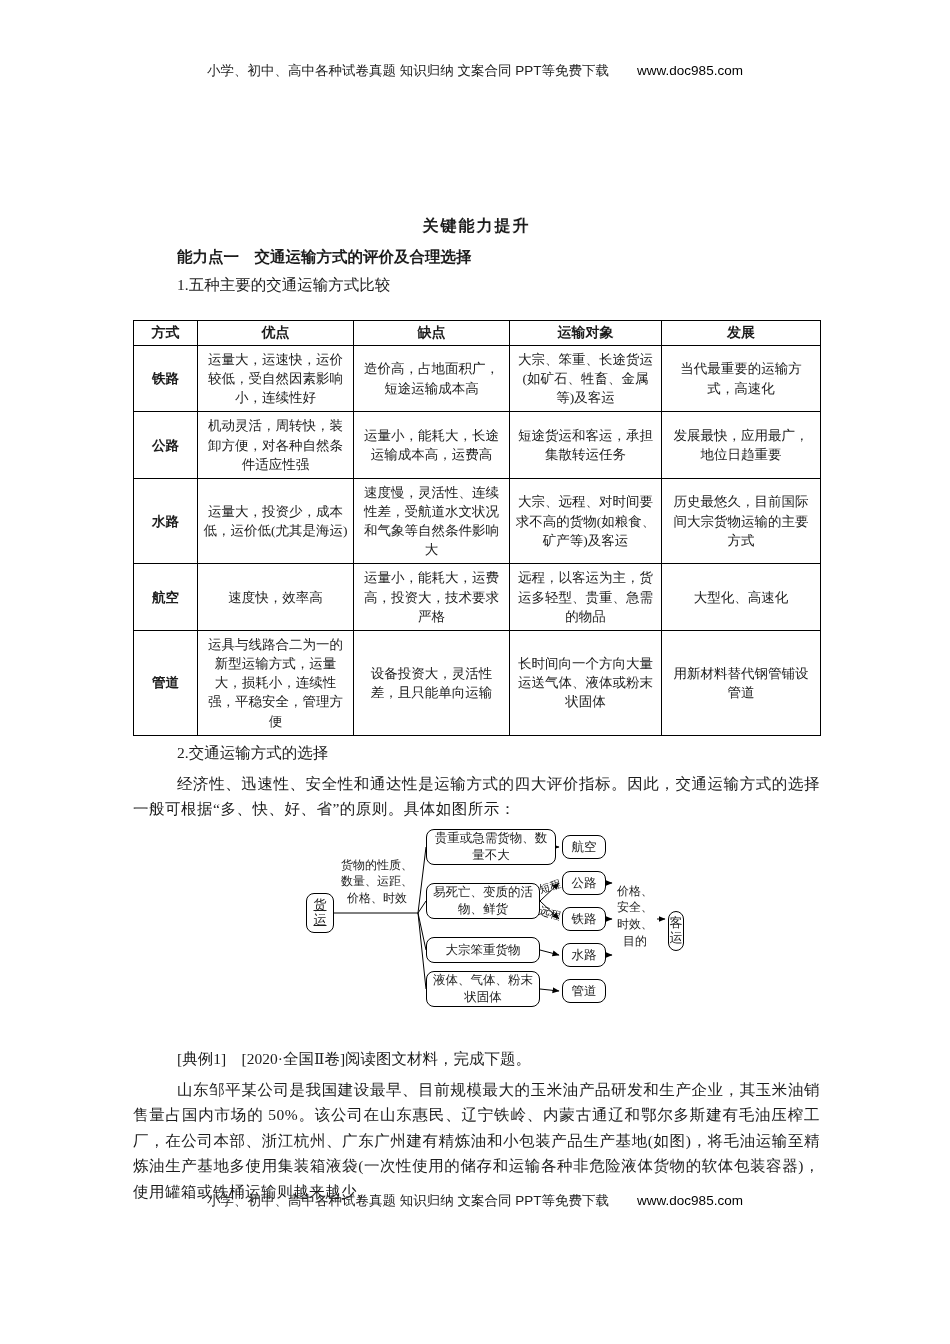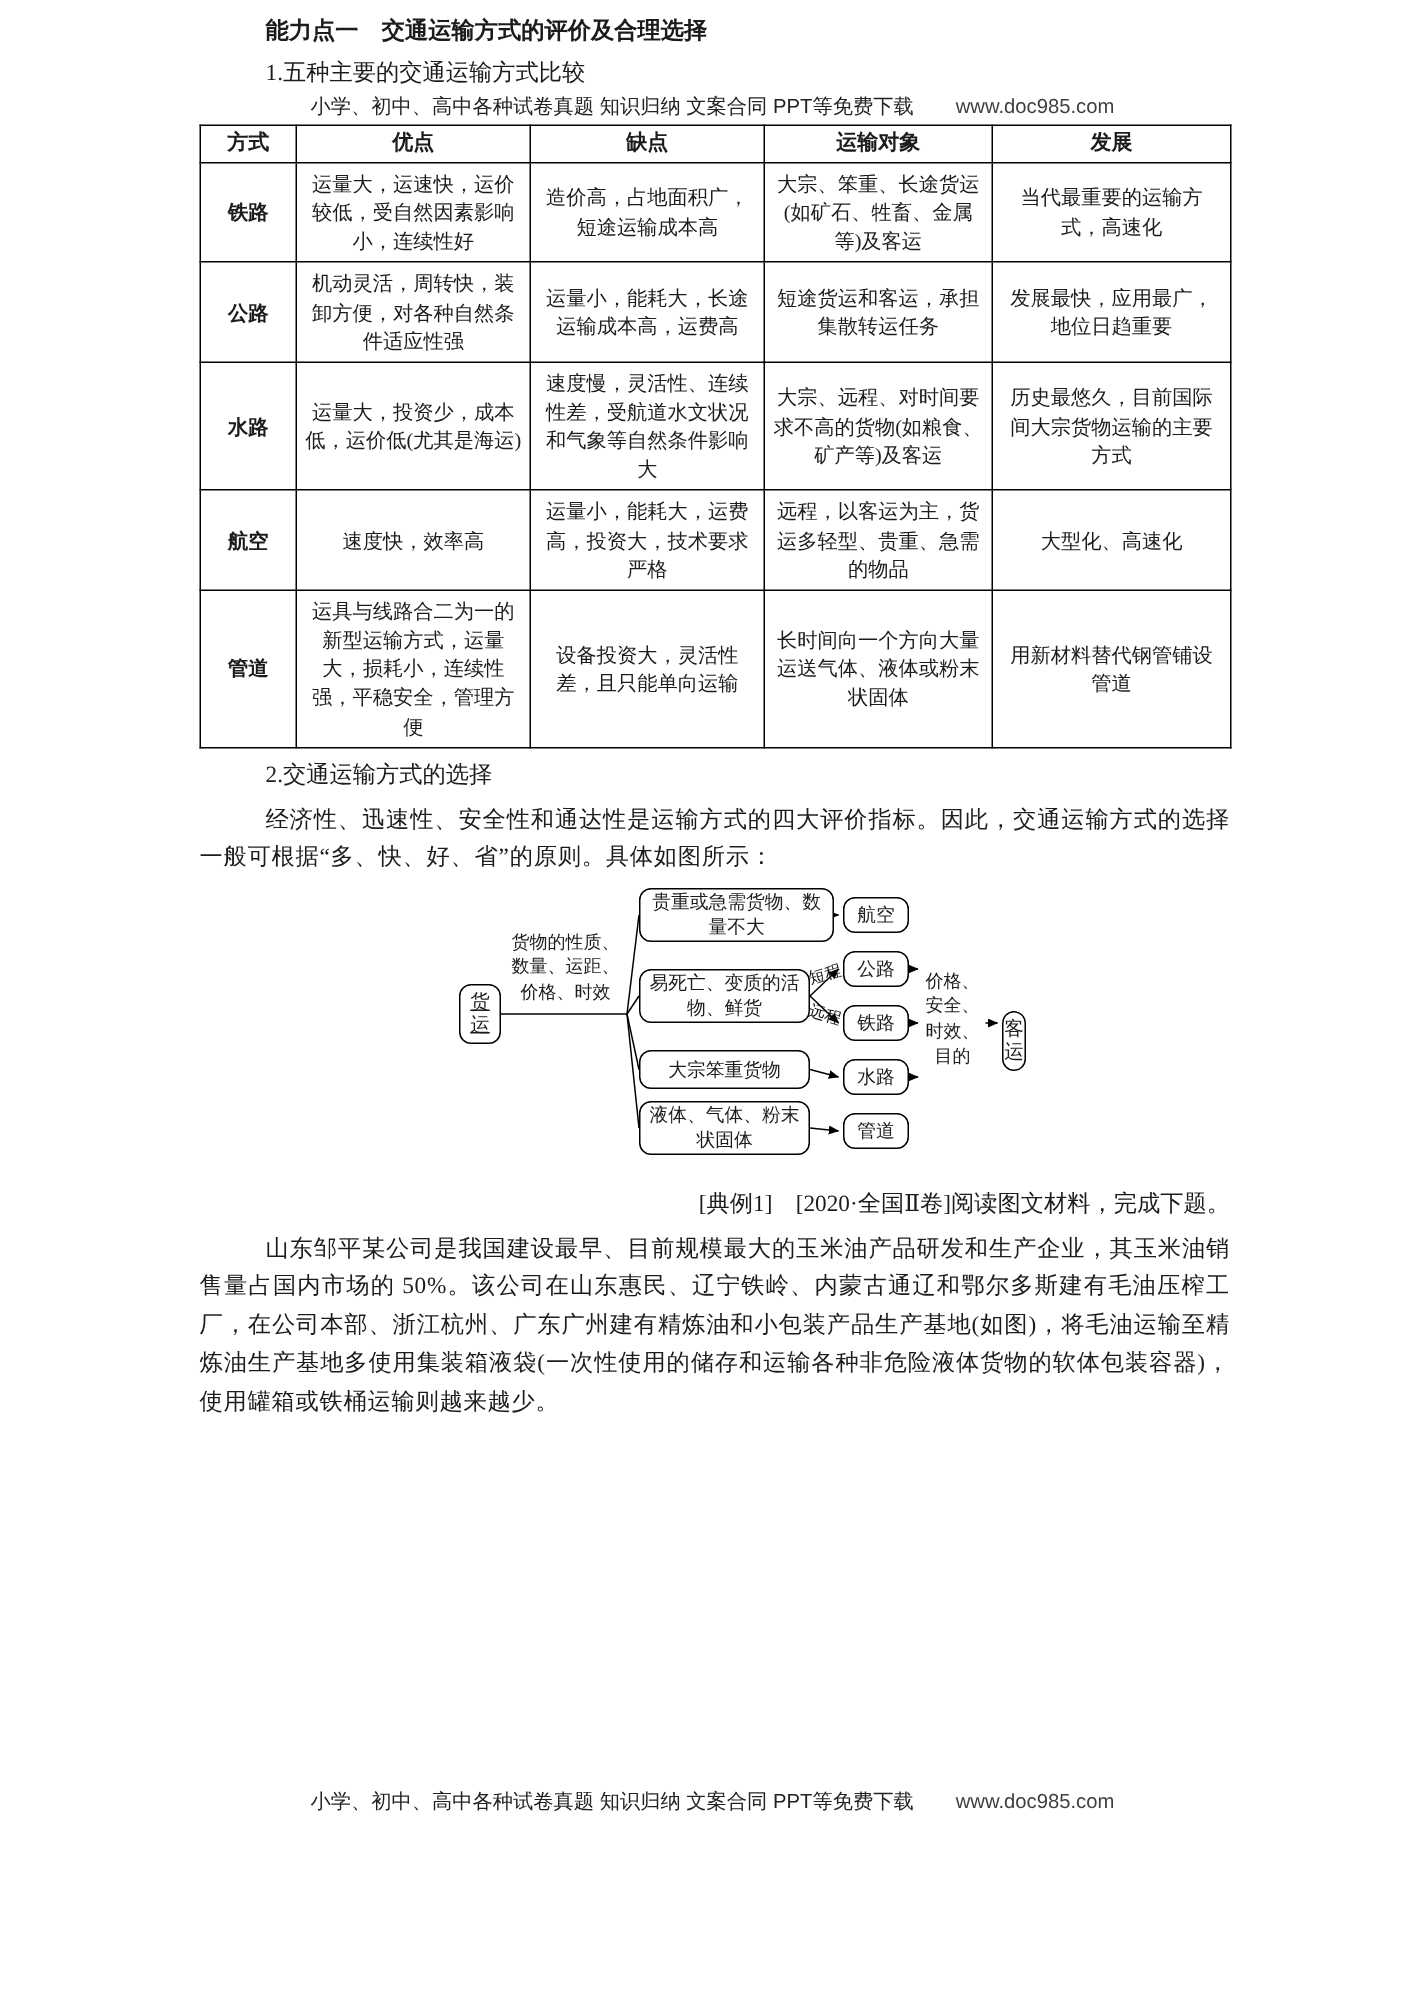--- a/index.html
+++ b/index.html
@@ -10,21 +10,21 @@
     font-family: "Liberation Serif", "DejaVu Serif", serif;
     position: relative;
     overflow: hidden;
   }
   .pageline {
     position: absolute; left: 0; width: 950px;
     text-align: center; font-size: 13.5px; color: #222;
     font-family: "Liberation Sans", "DejaVu Sans", sans-serif;
     white-space: nowrap;
   }
-  .pageline .url { margin-left: 28px; color: #404040; text-decoration: none; text-align: right; }
+  .pageline .url { margin-left: 28px; color: #000000; text-decoration: none; text-align: right; }
   .header { top: 62px; }
   .footer { top: 1192px; }
 
   .content { position: absolute; left: 133px; top: 0; width: 687px; }
 
   .doc-title { margin-top: 216px; text-align: center; font-weight: bold; font-size: 16px; letter-spacing: 2px; }
   .point-heading { margin-top: 10px; font-weight: bold; font-size: 15.5px; text-indent: 44px; }
   .sub-heading { margin-top: 7px; font-size: 15.5px; text-indent: 44px; }
 
   table.cmp { border-collapse: collapse; table-layout: fixed; width: 687px; margin-top: 24px; }
@@ -33,21 +33,21 @@
     font-size: 13.5px; line-height: 1.42; padding: 4px 5px;
   }
   table.cmp th { font-weight: bold; font-size: 14px; padding: 2px; }
   table.cmp td.mode { font-weight: bold; }
 
   .para {
     margin-top: 7px; font-size: 15.5px; line-height: 25px;
     text-indent: 44px; text-align: justify; letter-spacing: 0.5px; font-family: Liberation Serif, serif;
   }
   .para.example-body { line-height: 25.5px; }
-  .example-heading { font-size: 15.5px; text-indent: 44px; text-align: right; }
+  .example-heading { margin-top: 20px; font-size: 15.5px; text-indent: 44px; }
 
   .diagram {
     position: relative; width: 420px; height: 200px;
     margin: 8px 0 0 167px;
     font-family: "Liberation Sans", "DejaVu Sans", sans-serif;
   }
   .dbox {
     position: absolute; border: 1px solid #000; border-radius: 8px;
     display: flex; align-items: center; justify-content: center;
     text-align: center; font-size: 12.5px; line-height: 1.3;
@@ -60,20 +60,21 @@
 </style>
 </head>
 <body>
 
 <div class="pageline header">
   <span>小学、初中、高中各种试卷真题 知识归纳 文案合同 PPT等免费下载</span><a class="url" href="#">www.doc985.com</a>
 </div>
 
 <div class="content">
 
+  <div class="doc-title">关键能力提升</div>
 
   <div class="point-heading">能力点一　交通运输方式的评价及合理选择</div>
 
   <div class="sub-heading">1.五种主要的交通运输方式比较</div>
 
   <table class="cmp">
     <colgroup>
       <col style="width:64px">
         <col style="width:156px">
         <col style="width:156px">

